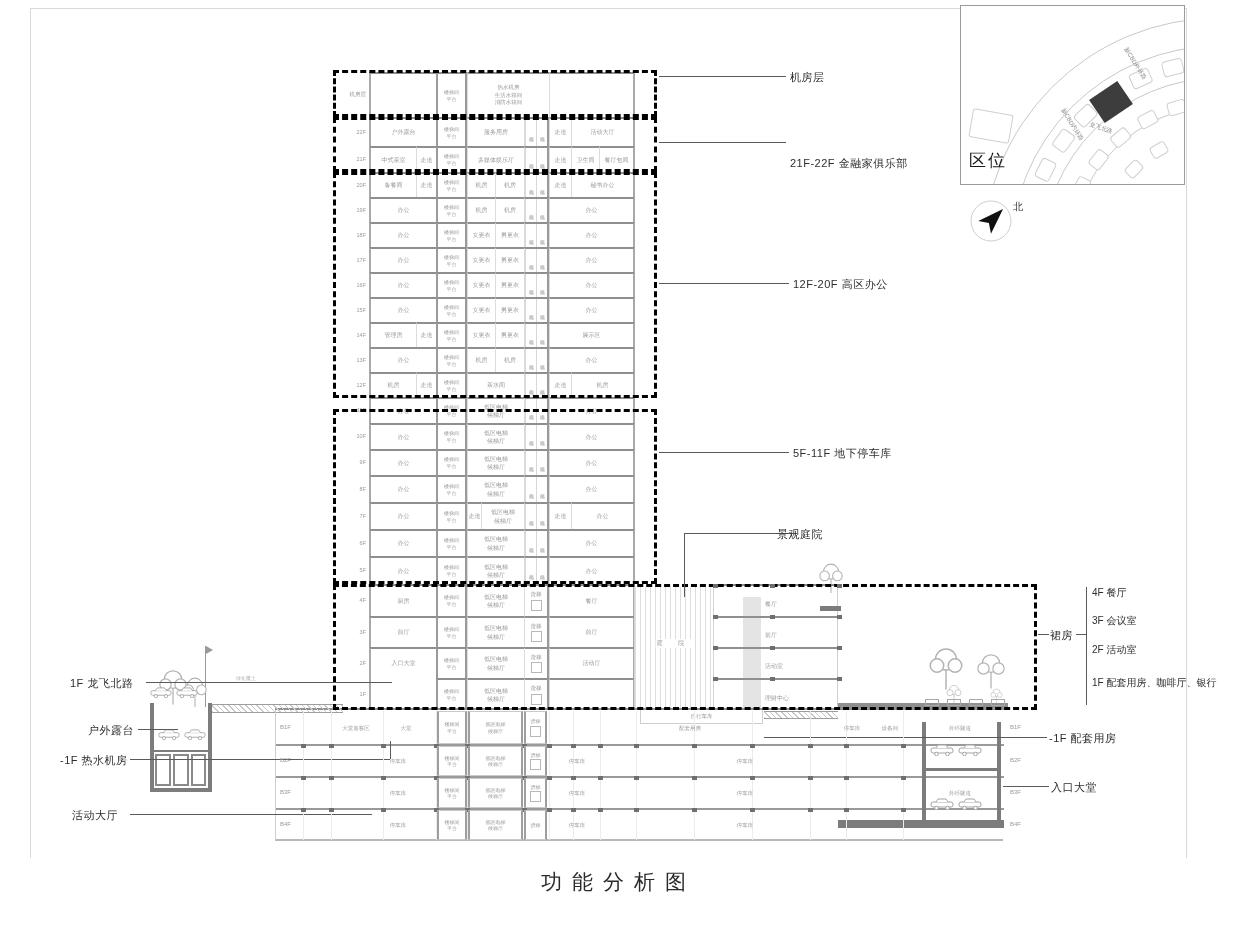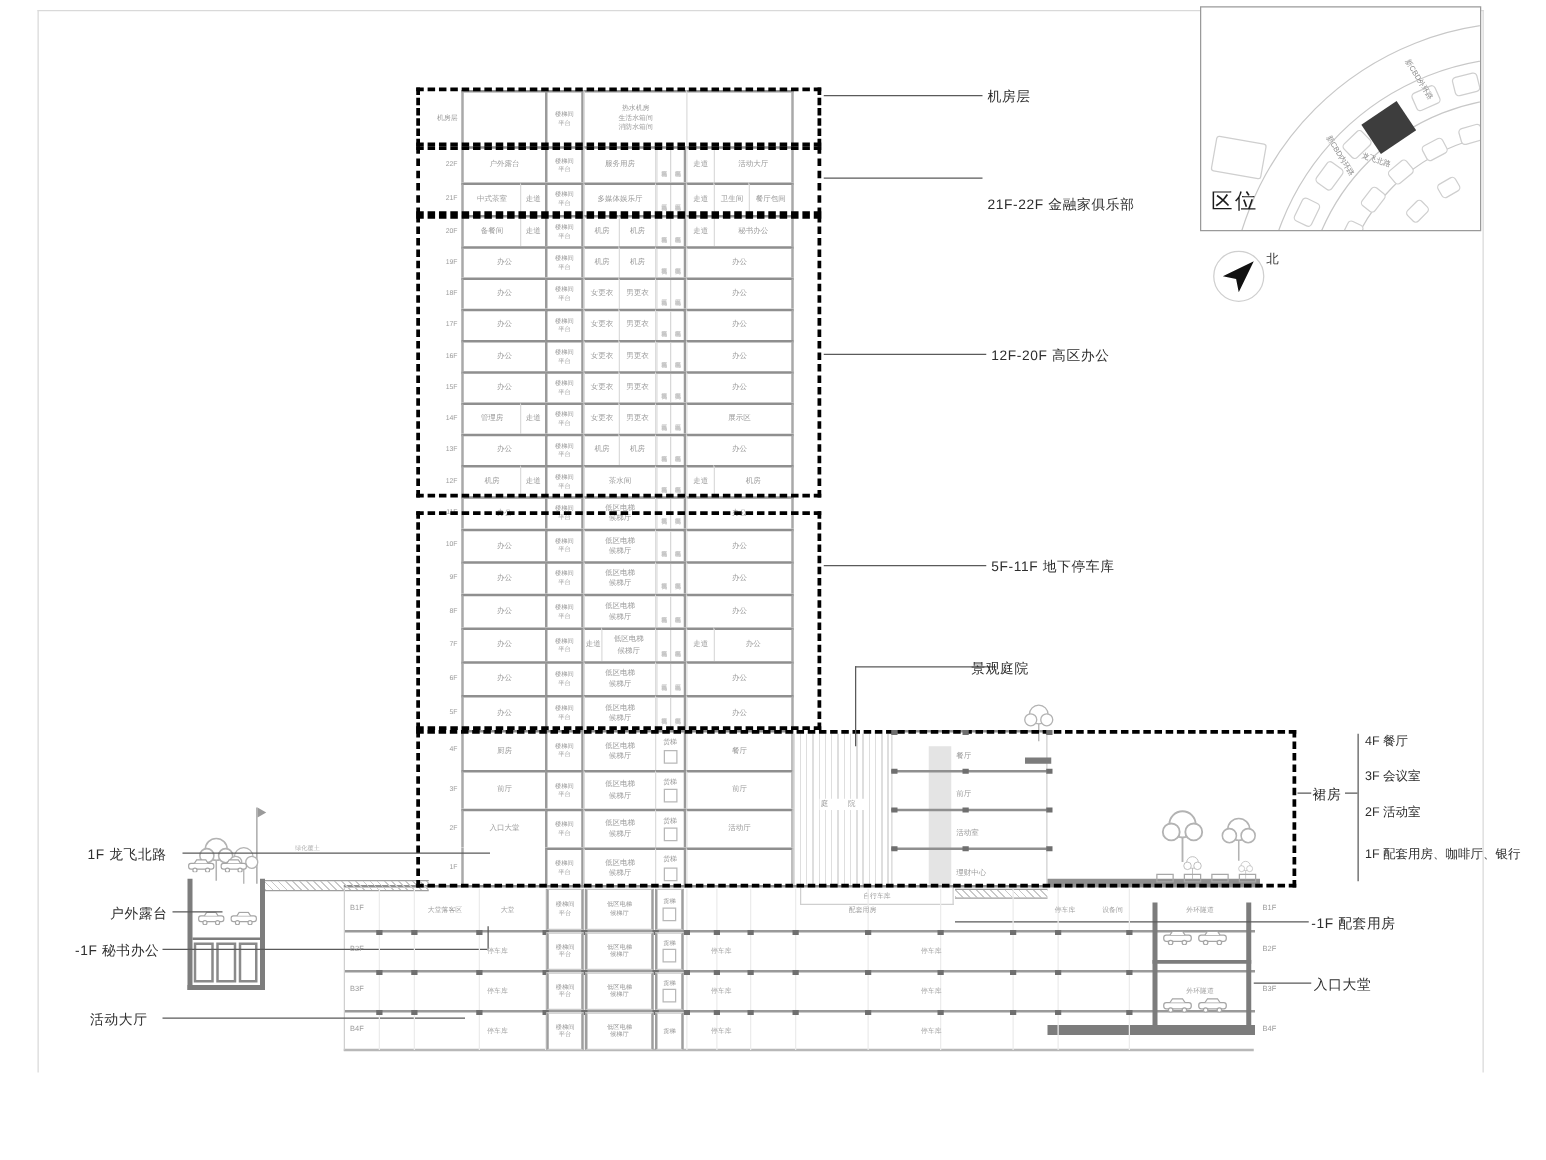--- a/index.html
+++ b/index.html
@@ -782,23 +782,24 @@
   <div class="ann" style="left:777px;top:527px;">景观庭院</div>
   <div class="ann" style="left:1050px;top:628px;">裙房</div>
   <div class="ann small" style="left:1092px;top:586px;letter-spacing:0;">4F 餐厅</div>
   <div class="ann small" style="left:1092px;top:614px;letter-spacing:0;">3F 会议室</div>
   <div class="ann small" style="left:1092px;top:643px;letter-spacing:0;">2F 活动室</div>
   <div class="ann small" style="left:1092px;top:676px;letter-spacing:0;">1F 配套用房、咖啡厅、银行</div>
   <div class="ann" style="left:1049px;top:731px;">-1F 配套用房</div>
   <div class="ann" style="left:1051px;top:780px;">入口大堂</div>
   <div class="ann" style="left:70px;top:676px;">1F 龙飞北路</div>
   <div class="ann" style="left:88px;top:723px;">户外露台</div>
-  <div class="ann" style="left:60px;top:753px;">-1F 秘书办公</div>
+  <div class="ann" style="left:60px;top:753px;">-1F 热水机房</div>
   <div class="ann" style="left:72px;top:808px;">活动大厅</div>
 
+  <div id="title">功能分析图</div>
 <div class="nub" style="left: 713px; top: 584px;"></div>
     <div class="nub" style="left: 770px; top: 584px;"></div>
     <div class="nub" style="left: 837px; top: 584px;"></div>
     <div class="nub" style="left: 713px; top: 615px;"></div>
     <div class="nub" style="left: 770px; top: 615px;"></div>
     <div class="nub" style="left: 837px; top: 615px;"></div>
     <div class="nub" style="left: 713px; top: 646px;"></div>
     <div class="nub" style="left: 770px; top: 646px;"></div>
     <div class="nub" style="left: 837px; top: 646px;"></div>
     <div class="nub" style="left: 713px; top: 677px;"></div>

